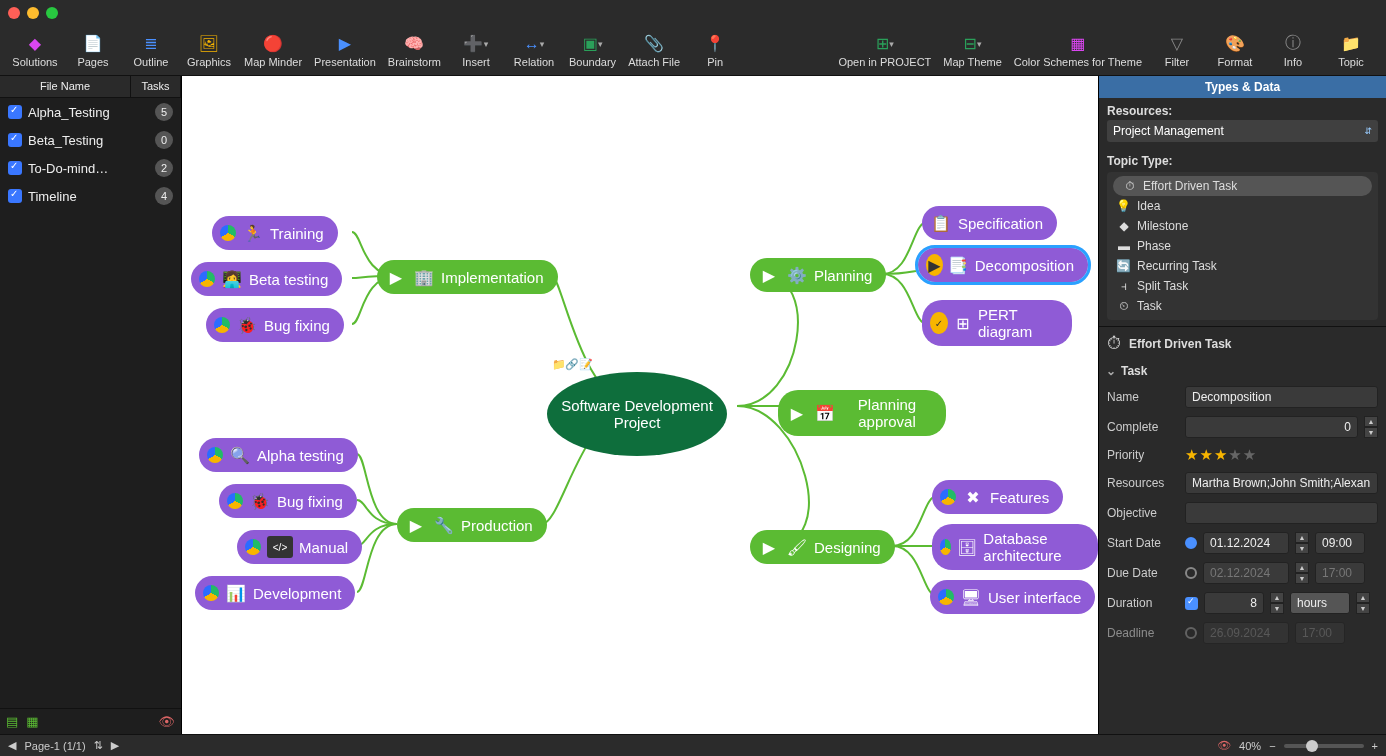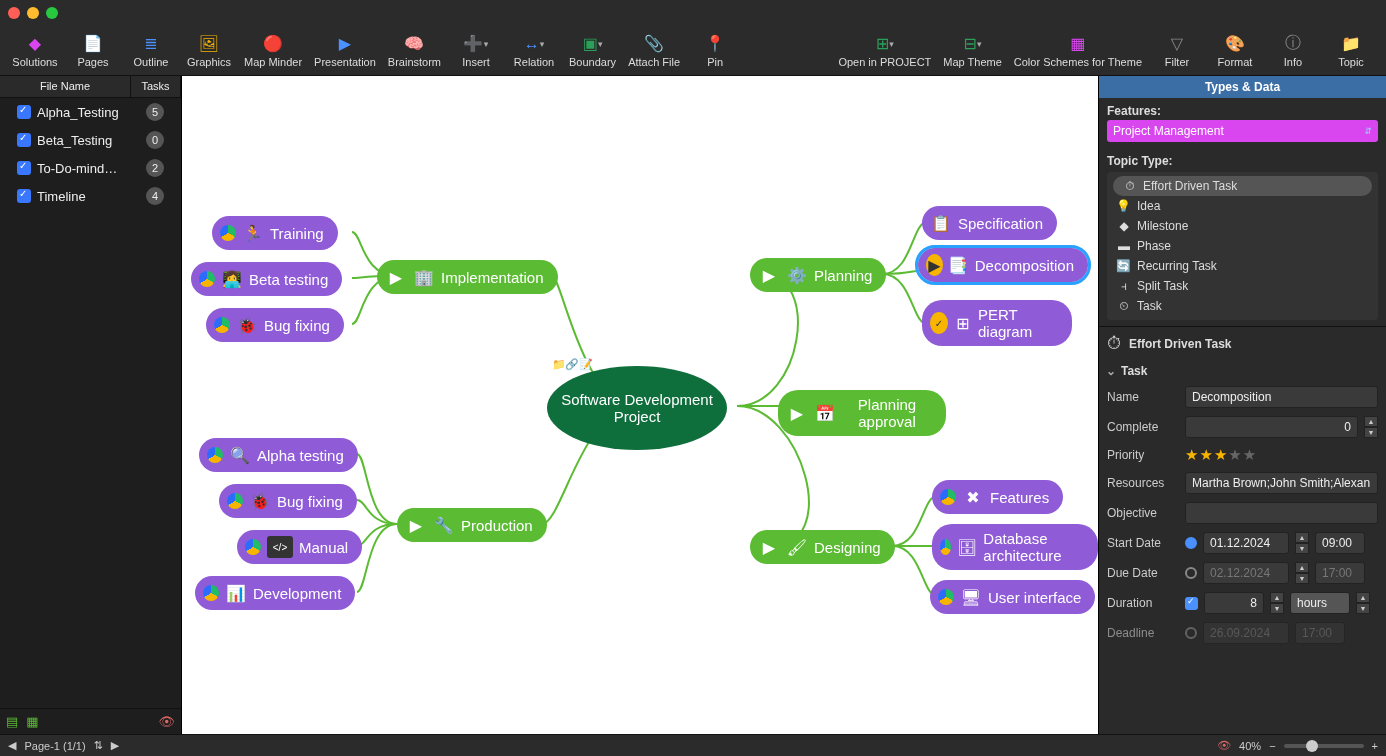--- a/index.html
+++ b/index.html
@@ -16,21 +16,21 @@
 .tool-btn span.lbl { font-size:11px; color:#ddd; white-space:nowrap; }
 .tool-gap { flex:1; }
 
 .main { display:flex; height: calc(756px - 26px - 50px - 22px); }
 
 
 .sidebar-left { width: 182px; background:#1e1e1e; border-right:1px solid #000; display:flex; flex-direction:column; }
 .sb-head { display:flex; height:22px; background:#2a2a2a; border-bottom:1px solid #111; font-size:11px; color:#eee; }
 .sb-head .col { padding:4px 6px; border-right:1px solid #111; }
 .sb-head .w1{flex:1} .sb-head .w2{width:50px;text-align:center}
-.sb-row { display:flex; align-items:center; height:28px; padding:0 17px; gap:6px; }
+.sb-row { display:flex; align-items:center; height:28px; padding:0 8px; gap:6px; }
 .sb-chk { width:14px; height:14px; background:#3a77ff; border-radius:3px; position:relative; }
 .sb-chk:after{content:"✓"; color:#fff; font-size:10px; position:absolute; left:2px; top:-1px;}
 .sb-fname { flex:1; color:#eee; font-size:13px; overflow:hidden; text-overflow:ellipsis; white-space:nowrap; }
 .sb-badge { background:#555; color:#eee; min-width:18px; height:18px; border-radius:9px; font-size:11px; display:flex; align-items:center; justify-content:center; padding:0 5px;}
 .sb-foot { margin-top:auto; height:26px; display:flex; align-items:center; gap:8px; padding:0 6px; border-top:1px solid #111;}
 
 
 .canvas { flex:1; background:#fff; position:relative; overflow:hidden; }
 svg.conn { position:absolute; left:0; top:0; width:100%; height:100%; pointer-events:none; }
 .node { position:absolute; display:flex; align-items:center; gap:6px; color:#fff; border-radius:20px; padding:6px 14px 6px 8px; font-size:15px; font-weight:500; white-space:nowrap; cursor:pointer; }
@@ -39,21 +39,21 @@
 .node.green { background:#5bbb33; }
 .node.purple { background:#8f5bd6; }
 .node.sel { outline: 3px solid #2aa0ff; outline-offset:0; box-shadow: 0 0 0 3px #cfeaff; }
 .center-node { position:absolute; width:180px; height:84px; background:#0e6e3c; color:#fff; border-radius:50%; display:flex; align-items:center; justify-content:center; text-align:center; font-size:15px; font-weight:500; padding:0 14px; cursor:pointer;}
 .mini-icons { position:absolute; display:flex; gap:2px; font-size:11px; }
 
 
 .panel { width:288px; background:#2a2a2a; border-left:1px solid #000; display:flex; flex-direction:column; overflow:hidden; font-size:12px; }
 .panel-title { height:22px; background:#3a6ea5; color:#fff; display:flex; align-items:center; justify-content:center; font-weight:600; }
 .pnl-sect { padding:6px 8px 2px; color:#ddd; font-weight:600; }
-.pnl-select { margin:0 8px 6px; background:#d946ef; color:#fff; border:none; border-radius:3px; height:22px; padding:0 6px; display:flex; align-items:center; justify-content:space-between; }
+.pnl-select { margin:0 8px 6px; background:#404040; color:#fff; border:none; border-radius:3px; height:22px; padding:0 6px; display:flex; align-items:center; justify-content:space-between; }
 .pnl-select:after{content:"⇵"; color:#9cf; font-size:9px;}
 .type-list { margin:2px 8px 6px; background:#333; border-radius:4px; padding:4px 0; max-height:176px; overflow:auto; }
 .type-item { display:flex; align-items:center; gap:6px; padding:3px 10px; color:#ddd; cursor:pointer; }
 .type-item.sel { background:#555; border-radius:10px; margin:0 6px; }
 .type-ico { width:14px; height:14px; display:flex; align-items:center; justify-content:center; font-size:12px; }
 .sect-head { display:flex; align-items:center; gap:4px; padding:4px 6px; color:#ddd; font-weight:600; }
 .sect-head:before{content:"⌄"; width:12px; text-align:center; color:#aaa;}
 .fld { display:flex; align-items:center; padding:4px 8px; gap:6px; }
 .fld .lbl { width:72px; color:#ccc; }
 .fld .inp { flex:1; background:#3a3a3a; border:1px solid #222; color:#eee; height:22px; border-radius:3px; padding:0 6px; display:flex; align-items:center; overflow:hidden; }
@@ -222,21 +222,21 @@
         <path d="M700 198 C730 198 730 194 745 194"></path>
         <path d="M700 198 C730 198 730 248 745 248"></path>
 
         <path d="M710 470 C740 470 740 420 755 420"></path>
         <path d="M710 470 C740 470 740 470 755 470"></path>
         <path d="M710 470 C740 470 740 520 755 520"></path>
       </g>
     </svg>
 
     <div class="mini-icons" style="left:370px; top:282px">📁🔗📝</div>
-    <div class="center-node" style="left:365px; top:290px">
+    <div class="center-node" style="left:365px; top:296px">
       <span>Software Development Project</span>
     </div>
 
     <div class="node green" style="left:195px; top:184px">
       <div class="nicon">▶</div>
       <div class="nicon">🏢</div>
       <span>Implementation</span>
     </div>
     <div class="node purple" style="left:30px; top:140px">
       <div class="bullet"></div>
@@ -323,21 +323,21 @@
     </div>
     <div class="node purple" style="left:748px; top:504px">
       <div class="bullet"></div>
       <div class="nicon">🖥</div>
       <span>User interface</span>
     </div>
   </div>
 
   <div class="panel">
     <div class="panel-title">Types &amp; Data</div>
-    <div class="pnl-sect">Features:</div>
+    <div class="pnl-sect">Resources:</div>
     <div class="pnl-select">
       <span>Project Management</span>
     </div>
     <div class="pnl-sect">Topic Type:</div>
     <div class="type-list" id="type-list">
         <div class="type-item sel">
           <div class="type-ico">⏱</div>
           <span>Effort Driven Task</span>
         </div>
         <div class="type-item">

